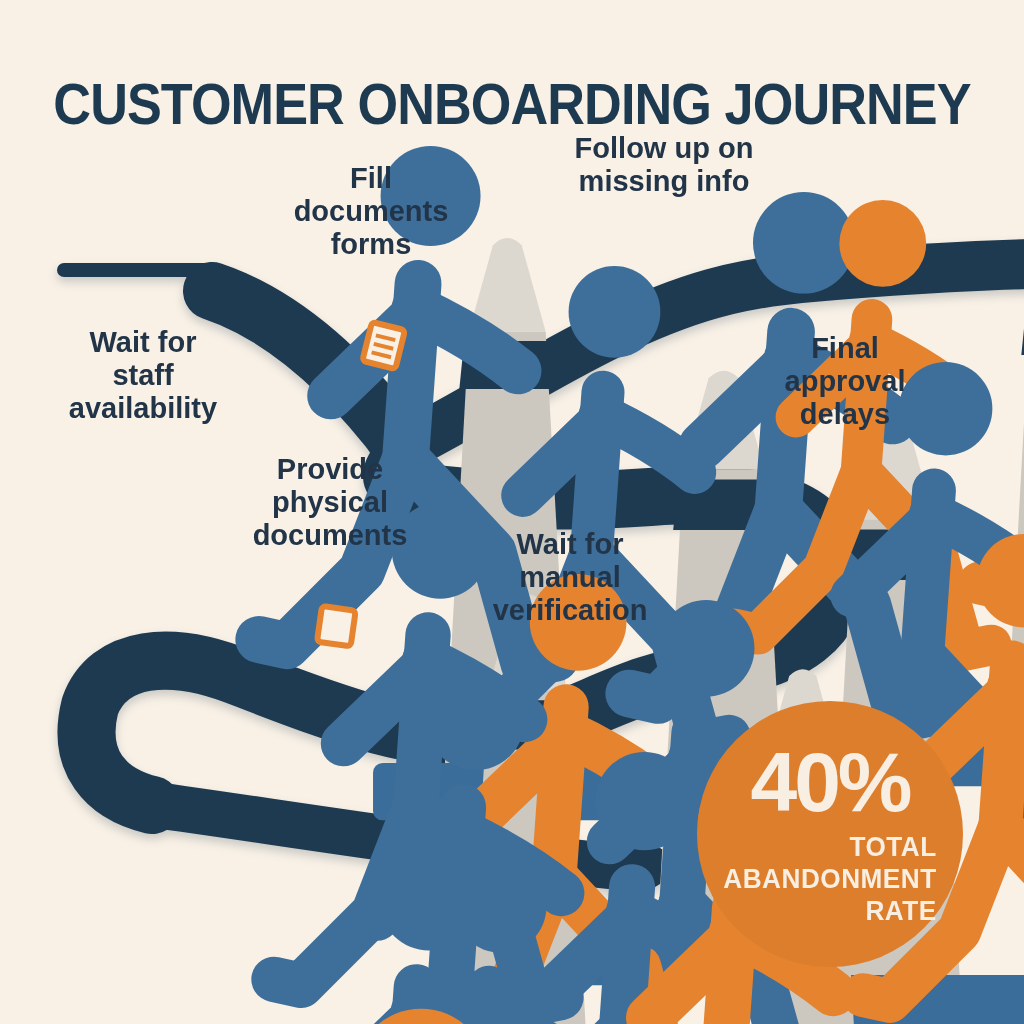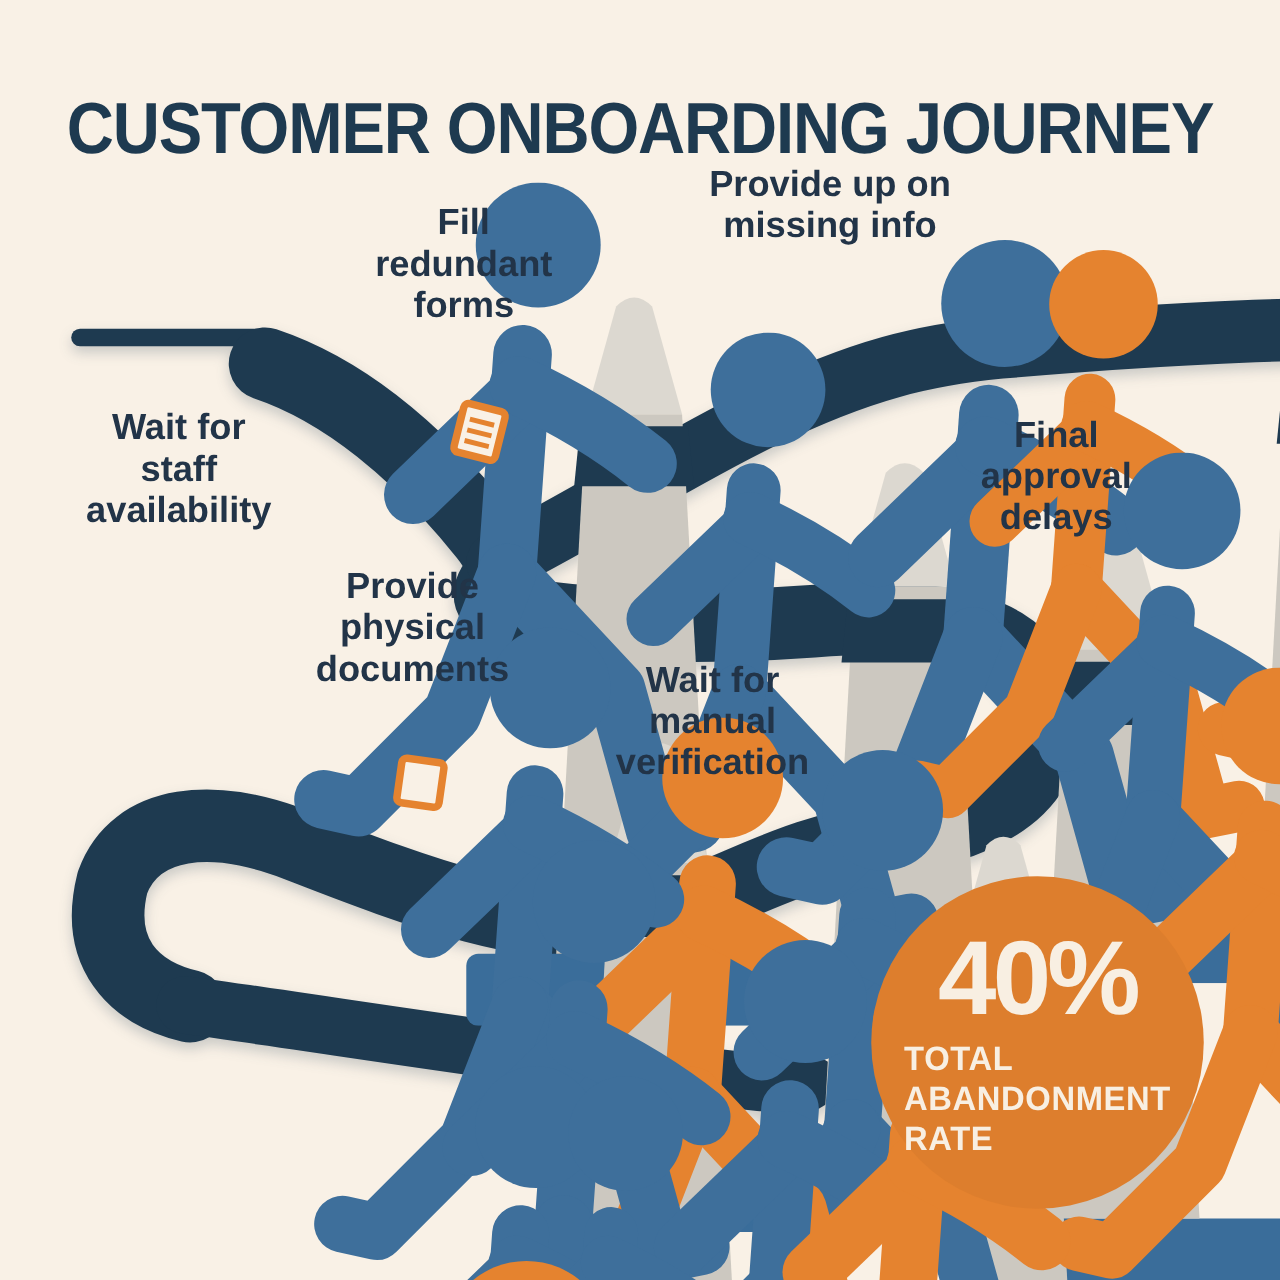--- a/index.html
+++ b/index.html
@@ -25,21 +25,21 @@
   #label-fill-forms{left:371px;top:212px;}
   #label-follow-up{left:664px;top:165px;}
   #label-final-approval{left:809px;top:382px;margin-left:36px;}
   #label-provide-docs{left:330px;top:503px;}
   #label-wait-manual{left:570px;top:578px;}
   .stat-circle{
     position:absolute;left:830px;top:834px;width:266px;height:266px;
     transform:translate(-50%,-50%);border-radius:50%;
     background:var(--circle,#dd7e2d);
     display:flex;flex-direction:column;align-items:center;justify-content:center;
-    text-align:left;color:var(--cream,#f8efe2);
+    text-align:right;color:var(--cream,#f8efe2);
   }
   .stat-value{font-size:84px;font-weight:bold;letter-spacing:-3px;line-height:1;}
   .stat-label{font-size:27px;font-weight:bold;line-height:1.18;letter-spacing:.5px;
     margin-top:8px;white-space:pre-line;transform:scaleX(.97);}
 </style>
 </head>
 <body style="--bg: #f9f1e6; --navy: #1e3a50; --blue: #3e6f9b; --orange: #e5832f; --circle: #dd7e2d; --cream: #f8efe2; --text: #223448; --post: #ccc8c0; --post-top: #dcd8d0; --base: #3a6d9a;">
 
 <div id="stage">
 
@@ -169,23 +169,23 @@
         </g>
       </g>
   </svg>
 
   <h1 class="page-title">CUSTOMER ONBOARDING JOURNEY</h1>
 
   <div class="pain-label" id="label-wait-staff">Wait for
 staff
 availability</div>
   <div class="pain-label" id="label-fill-forms">Fill
-redundant
+documents
 forms</div>
-  <div class="pain-label" id="label-follow-up">Provide up on
+  <div class="pain-label" id="label-follow-up">Follow up on
 missing info</div>
   <div class="pain-label" id="label-final-approval">Final
 approval
 delays</div>
   <div class="pain-label" id="label-provide-docs">Provide
 physical
 documents</div>
   <div class="pain-label" id="label-wait-manual">Wait for
 manual
 verification</div>

